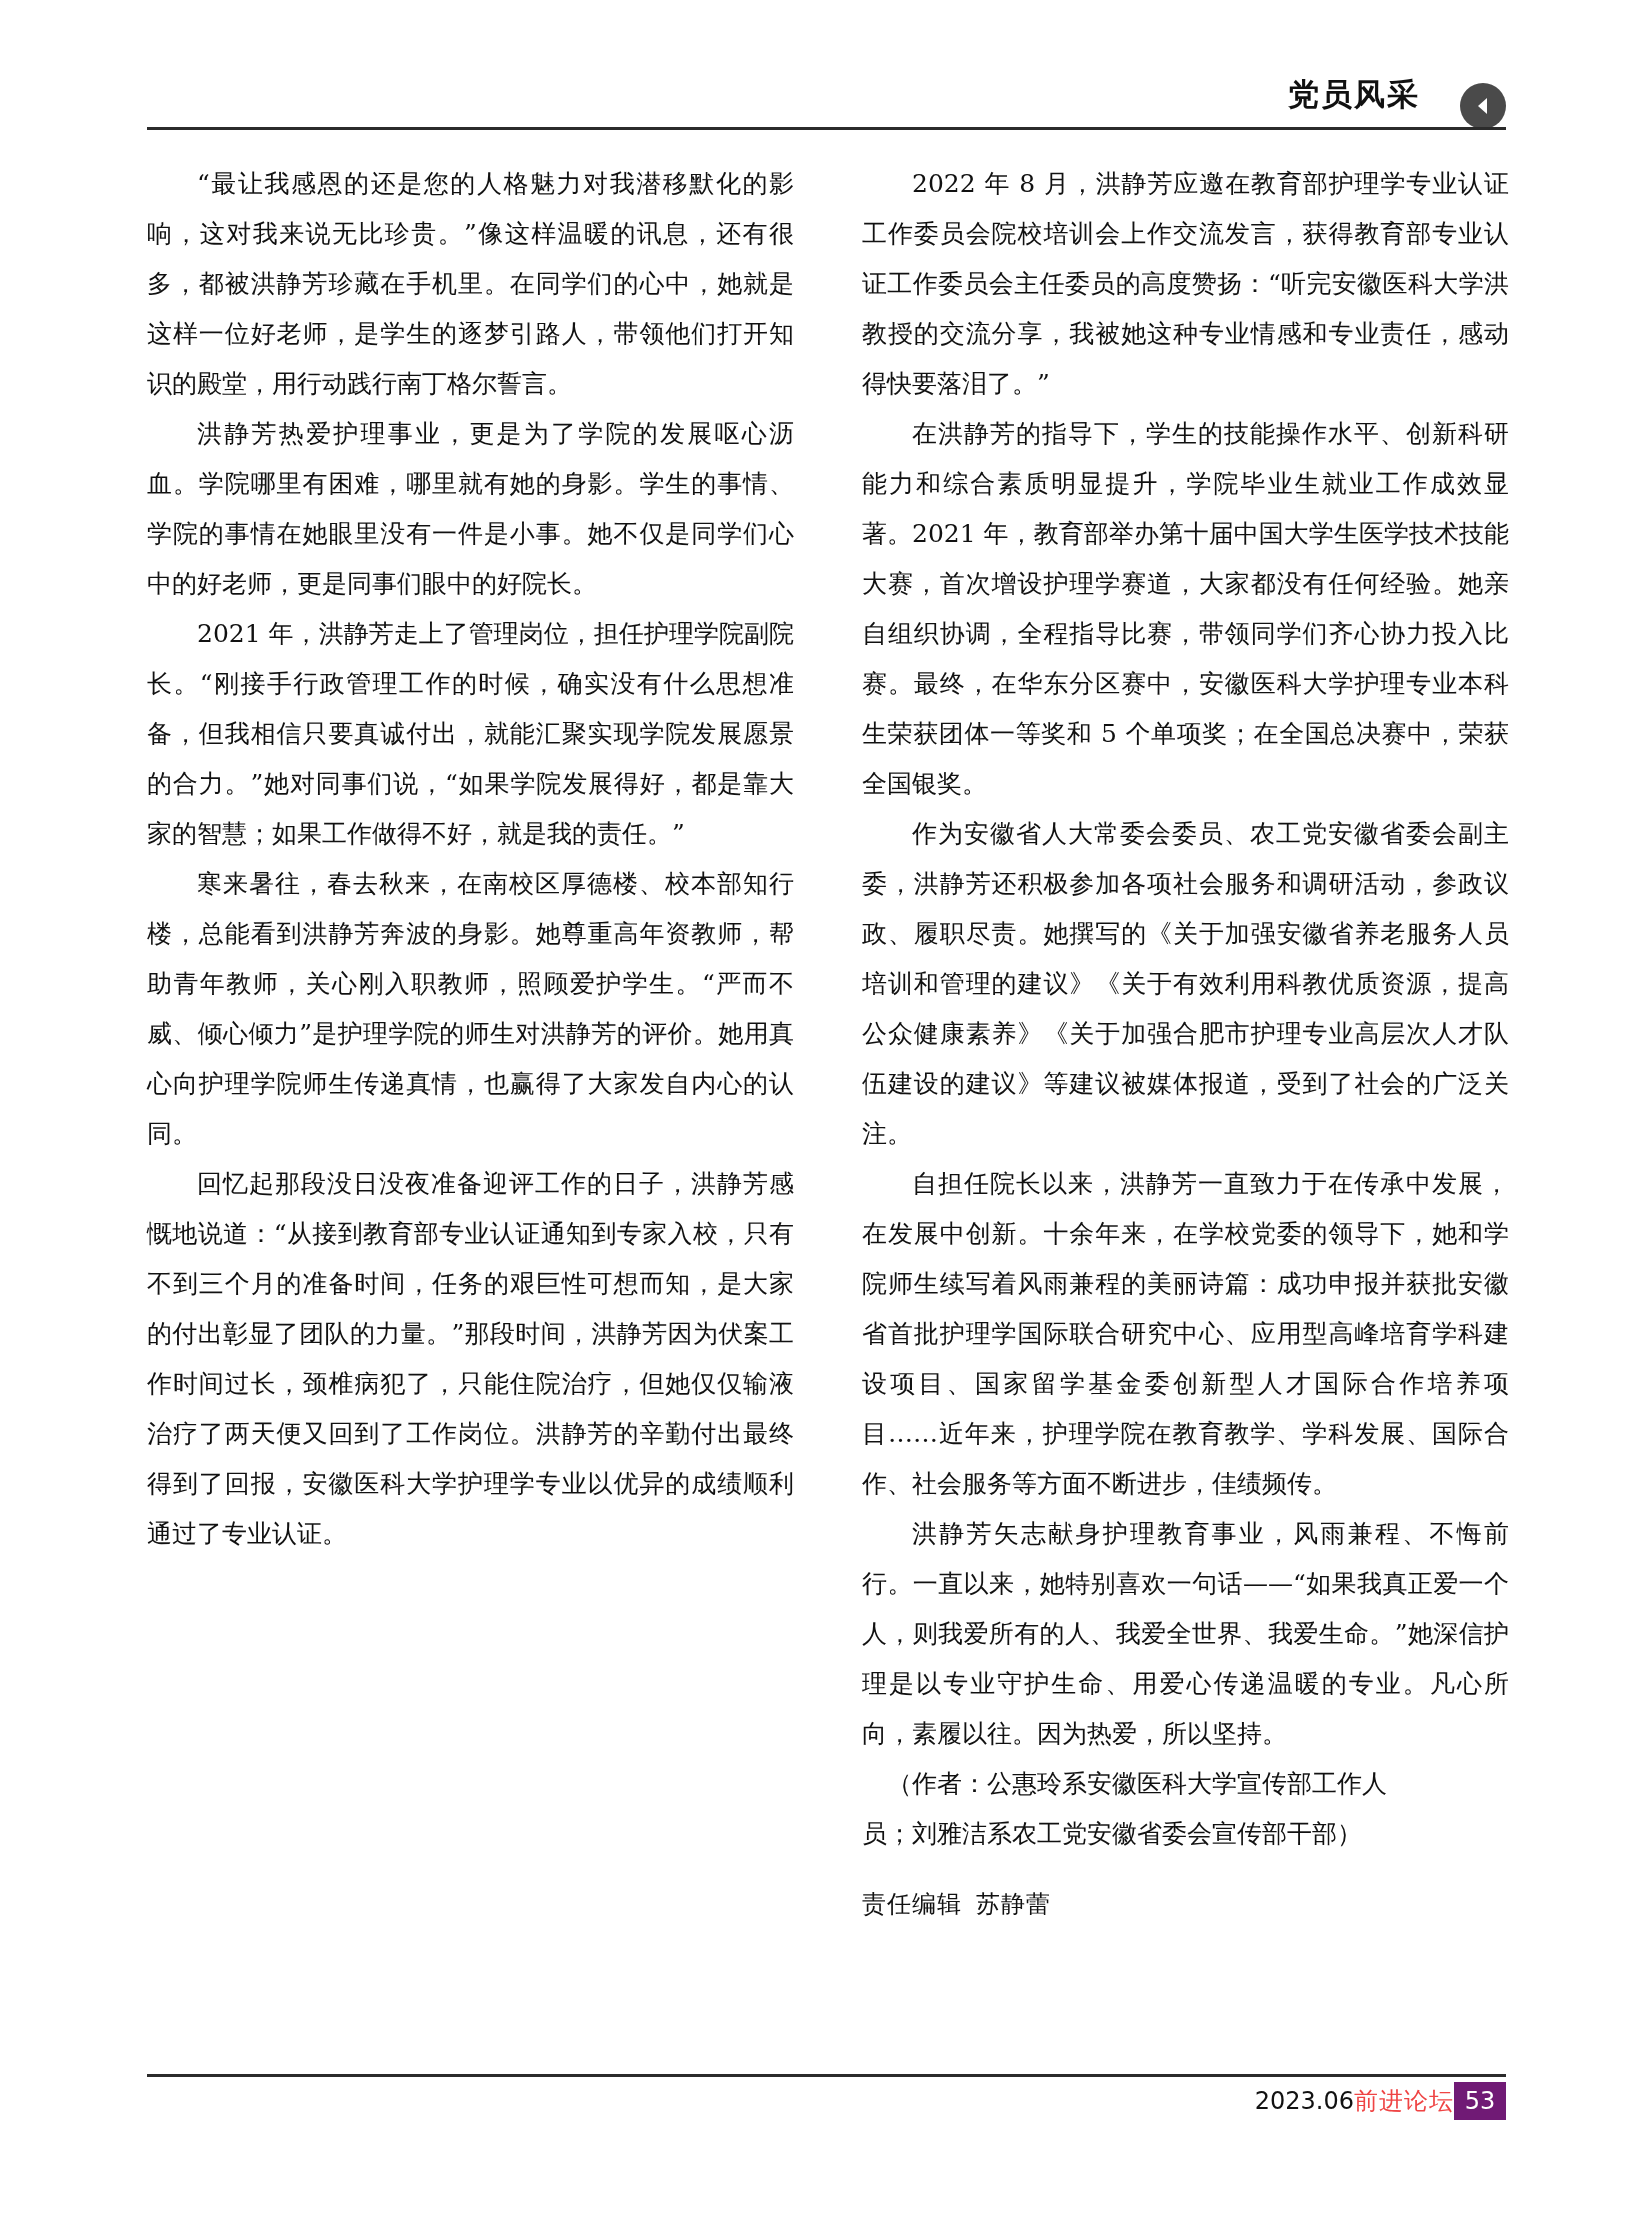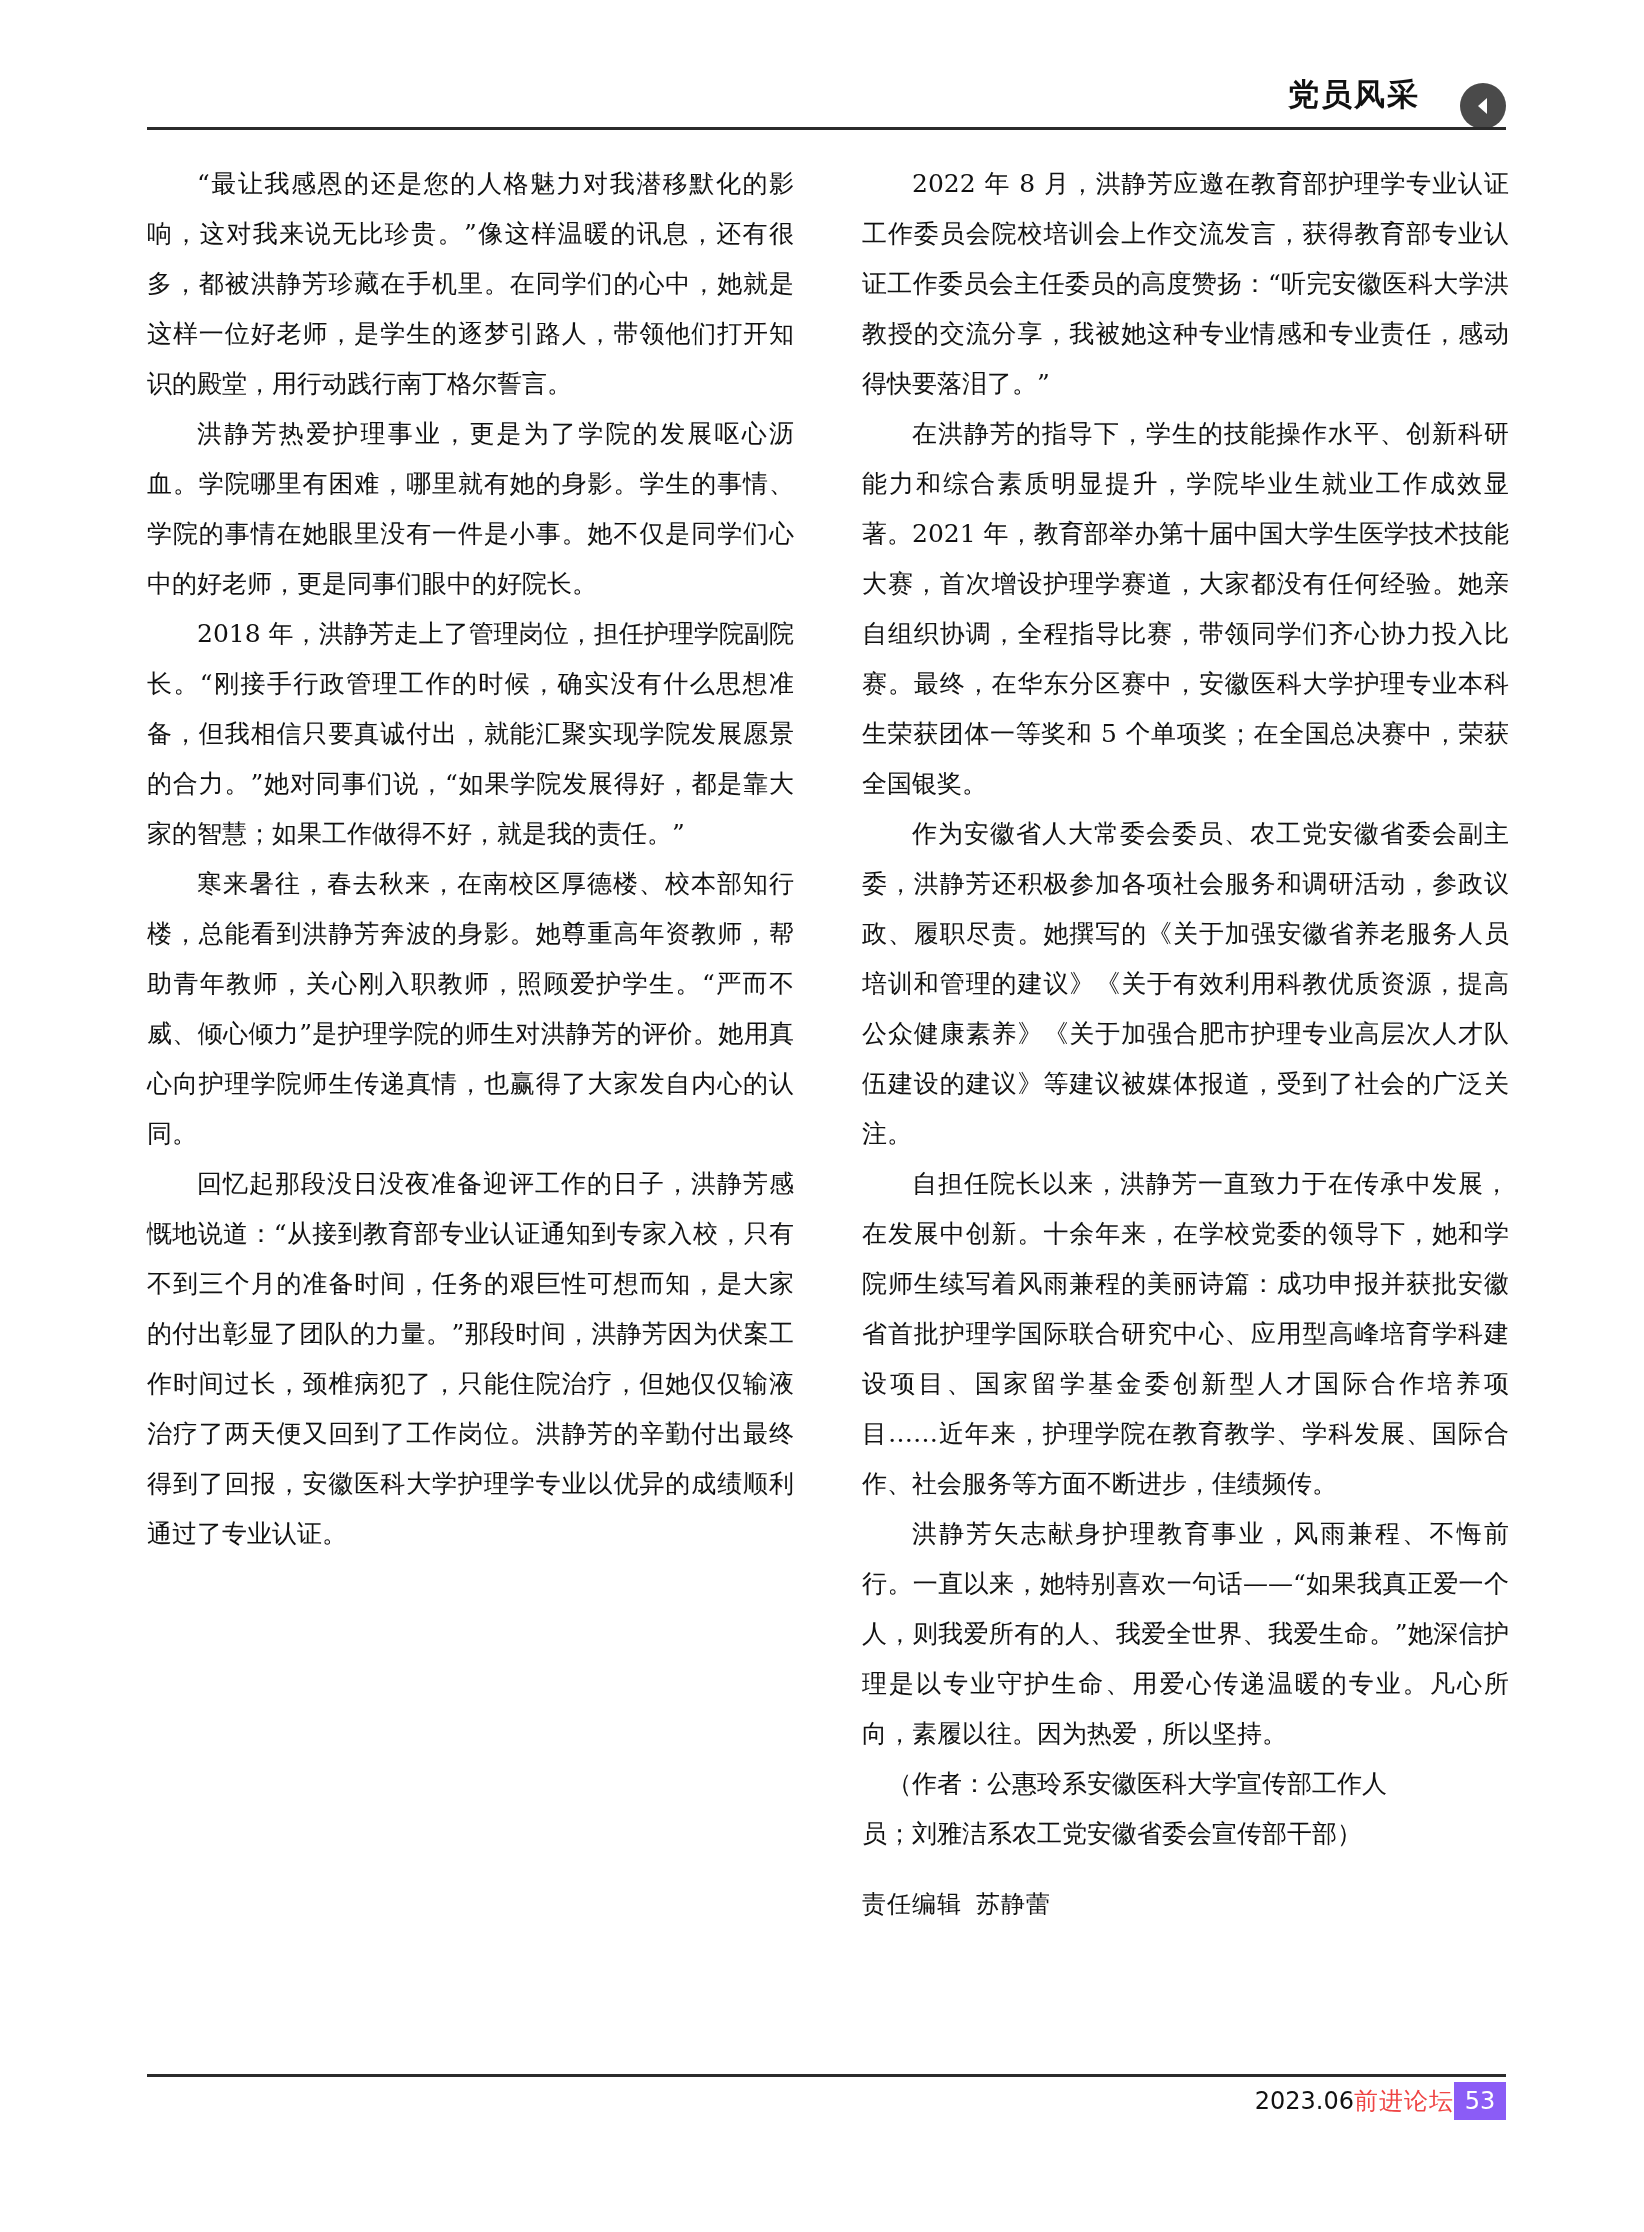--- a/index.html
+++ b/index.html
@@ -127,21 +127,21 @@
   }
   .footer-name {
     font-size: 24px;
     color: #ef4444;
     letter-spacing: 1px;
     font-family: "DejaVu Sans", "Liberation Sans", sans-serif;
   }
   .footer-page {
     min-width: 52px;
     height: 38px;
-    background: #8b5cf6;
+    background: #701a75;
     color: #fff;
     font-size: 24px;
     display: flex;
     align-items: center;
     justify-content: center;
     font-family: "DejaVu Sans", "Liberation Sans", sans-serif;
   }
 </style>
 </head>
 <body>
@@ -156,21 +156,21 @@
       </svg>
     </div>
     <div class="header-rule"></div>
   </div>
 
   <div class="col col-left">
     <p>“最让我感恩的还是您的人格魅力对我潜移默化的影响，这对我来说无比珍贵。”像这样温暖的讯息，还有很多，都被洪静芳珍藏在手机里。在同学们的心中，她就是这样一位好老师，是学生的逐梦引路人，带领他们打开知识的殿堂，用行动践行南丁格尔誓言。</p>
 
 
     <p>洪静芳热爱护理事业，更是为了学院的发展呕心沥血。学院哪里有困难，哪里就有她的身影。学生的事情、学院的事情在她眼里没有一件是小事。她不仅是同学们心中的好老师，更是同事们眼中的好院长。</p>
-    <p>2018 年，洪静芳走上了管理岗位，担任护理学院副院长。“刚接手行政管理工作的时候，确实没有什么思想准备，但我相信只要真诚付出，就能汇聚实现学院发展愿景的合力。”她对同事们说，“如果学院发展得好，都是靠大家的智慧；如果工作做得不好，就是我的责任。”</p>
+    <p>2021 年，洪静芳走上了管理岗位，担任护理学院副院长。“刚接手行政管理工作的时候，确实没有什么思想准备，但我相信只要真诚付出，就能汇聚实现学院发展愿景的合力。”她对同事们说，“如果学院发展得好，都是靠大家的智慧；如果工作做得不好，就是我的责任。”</p>
     <p>寒来暑往，春去秋来，在南校区厚德楼、校本部知行楼，总能看到洪静芳奔波的身影。她尊重高年资教师，帮助青年教师，关心刚入职教师，照顾爱护学生。“严而不威、倾心倾力”是护理学院的师生对洪静芳的评价。她用真心向护理学院师生传递真情，也赢得了大家发自内心的认同。</p>
     <p>回忆起那段没日没夜准备迎评工作的日子，洪静芳感慨地说道：“从接到教育部专业认证通知到专家入校，只有不到三个月的准备时间，任务的艰巨性可想而知，是大家的付出彰显了团队的力量。”那段时间，洪静芳因为伏案工作时间过长，颈椎病犯了，只能住院治疗，但她仅仅输液治疗了两天便又回到了工作岗位。洪静芳的辛勤付出最终得到了回报，安徽医科大学护理学专业以优异的成绩顺利通过了专业认证。</p>
   </div>
 
   <div class="col col-right">
     <p>2022 年 8 月，洪静芳应邀在教育部护理学专业认证工作委员会院校培训会上作交流发言，获得教育部专业认证工作委员会主任委员的高度赞扬：“听完安徽医科大学洪教授的交流分享，我被她这种专业情感和专业责任，感动得快要落泪了。”</p>
     <p>在洪静芳的指导下，学生的技能操作水平、创新科研能力和综合素质明显提升，学院毕业生就业工作成效显著。2021 年，教育部举办第十届中国大学生医学技术技能大赛，首次增设护理学赛道，大家都没有任何经验。她亲自组织协调，全程指导比赛，带领同学们齐心协力投入比赛。最终，在华东分区赛中，安徽医科大学护理专业本科生荣获团体一等奖和 5 个单项奖；在全国总决赛中，荣获全国银奖。</p>
     <p>作为安徽省人大常委会委员、农工党安徽省委会副主委，洪静芳还积极参加各项社会服务和调研活动，参政议政、履职尽责。她撰写的《关于加强安徽省养老服务人员培训和管理的建议》《关于有效利用科教优质资源，提高公众健康素养》《关于加强合肥市护理专业高层次人才队伍建设的建议》等建议被媒体报道，受到了社会的广泛关注。</p>
     <p>自担任院长以来，洪静芳一直致力于在传承中发展，在发展中创新。十余年来，在学校党委的领导下，她和学院师生续写着风雨兼程的美丽诗篇：成功申报并获批安徽省首批护理学国际联合研究中心、应用型高峰培育学科建设项目、国家留学基金委创新型人才国际合作培养项目……近年来，护理学院在教育教学、学科发展、国际合作、社会服务等方面不断进步，佳绩频传。</p>
     <p>洪静芳矢志献身护理教育事业，风雨兼程、不悔前行。一直以来，她特别喜欢一句话——“如果我真正爱一个人，则我爱所有的人、我爱全世界、我爱生命。”她深信护理是以专业守护生命、用爱心传递温暖的专业。凡心所向，素履以往。因为热爱，所以坚持。</p>

